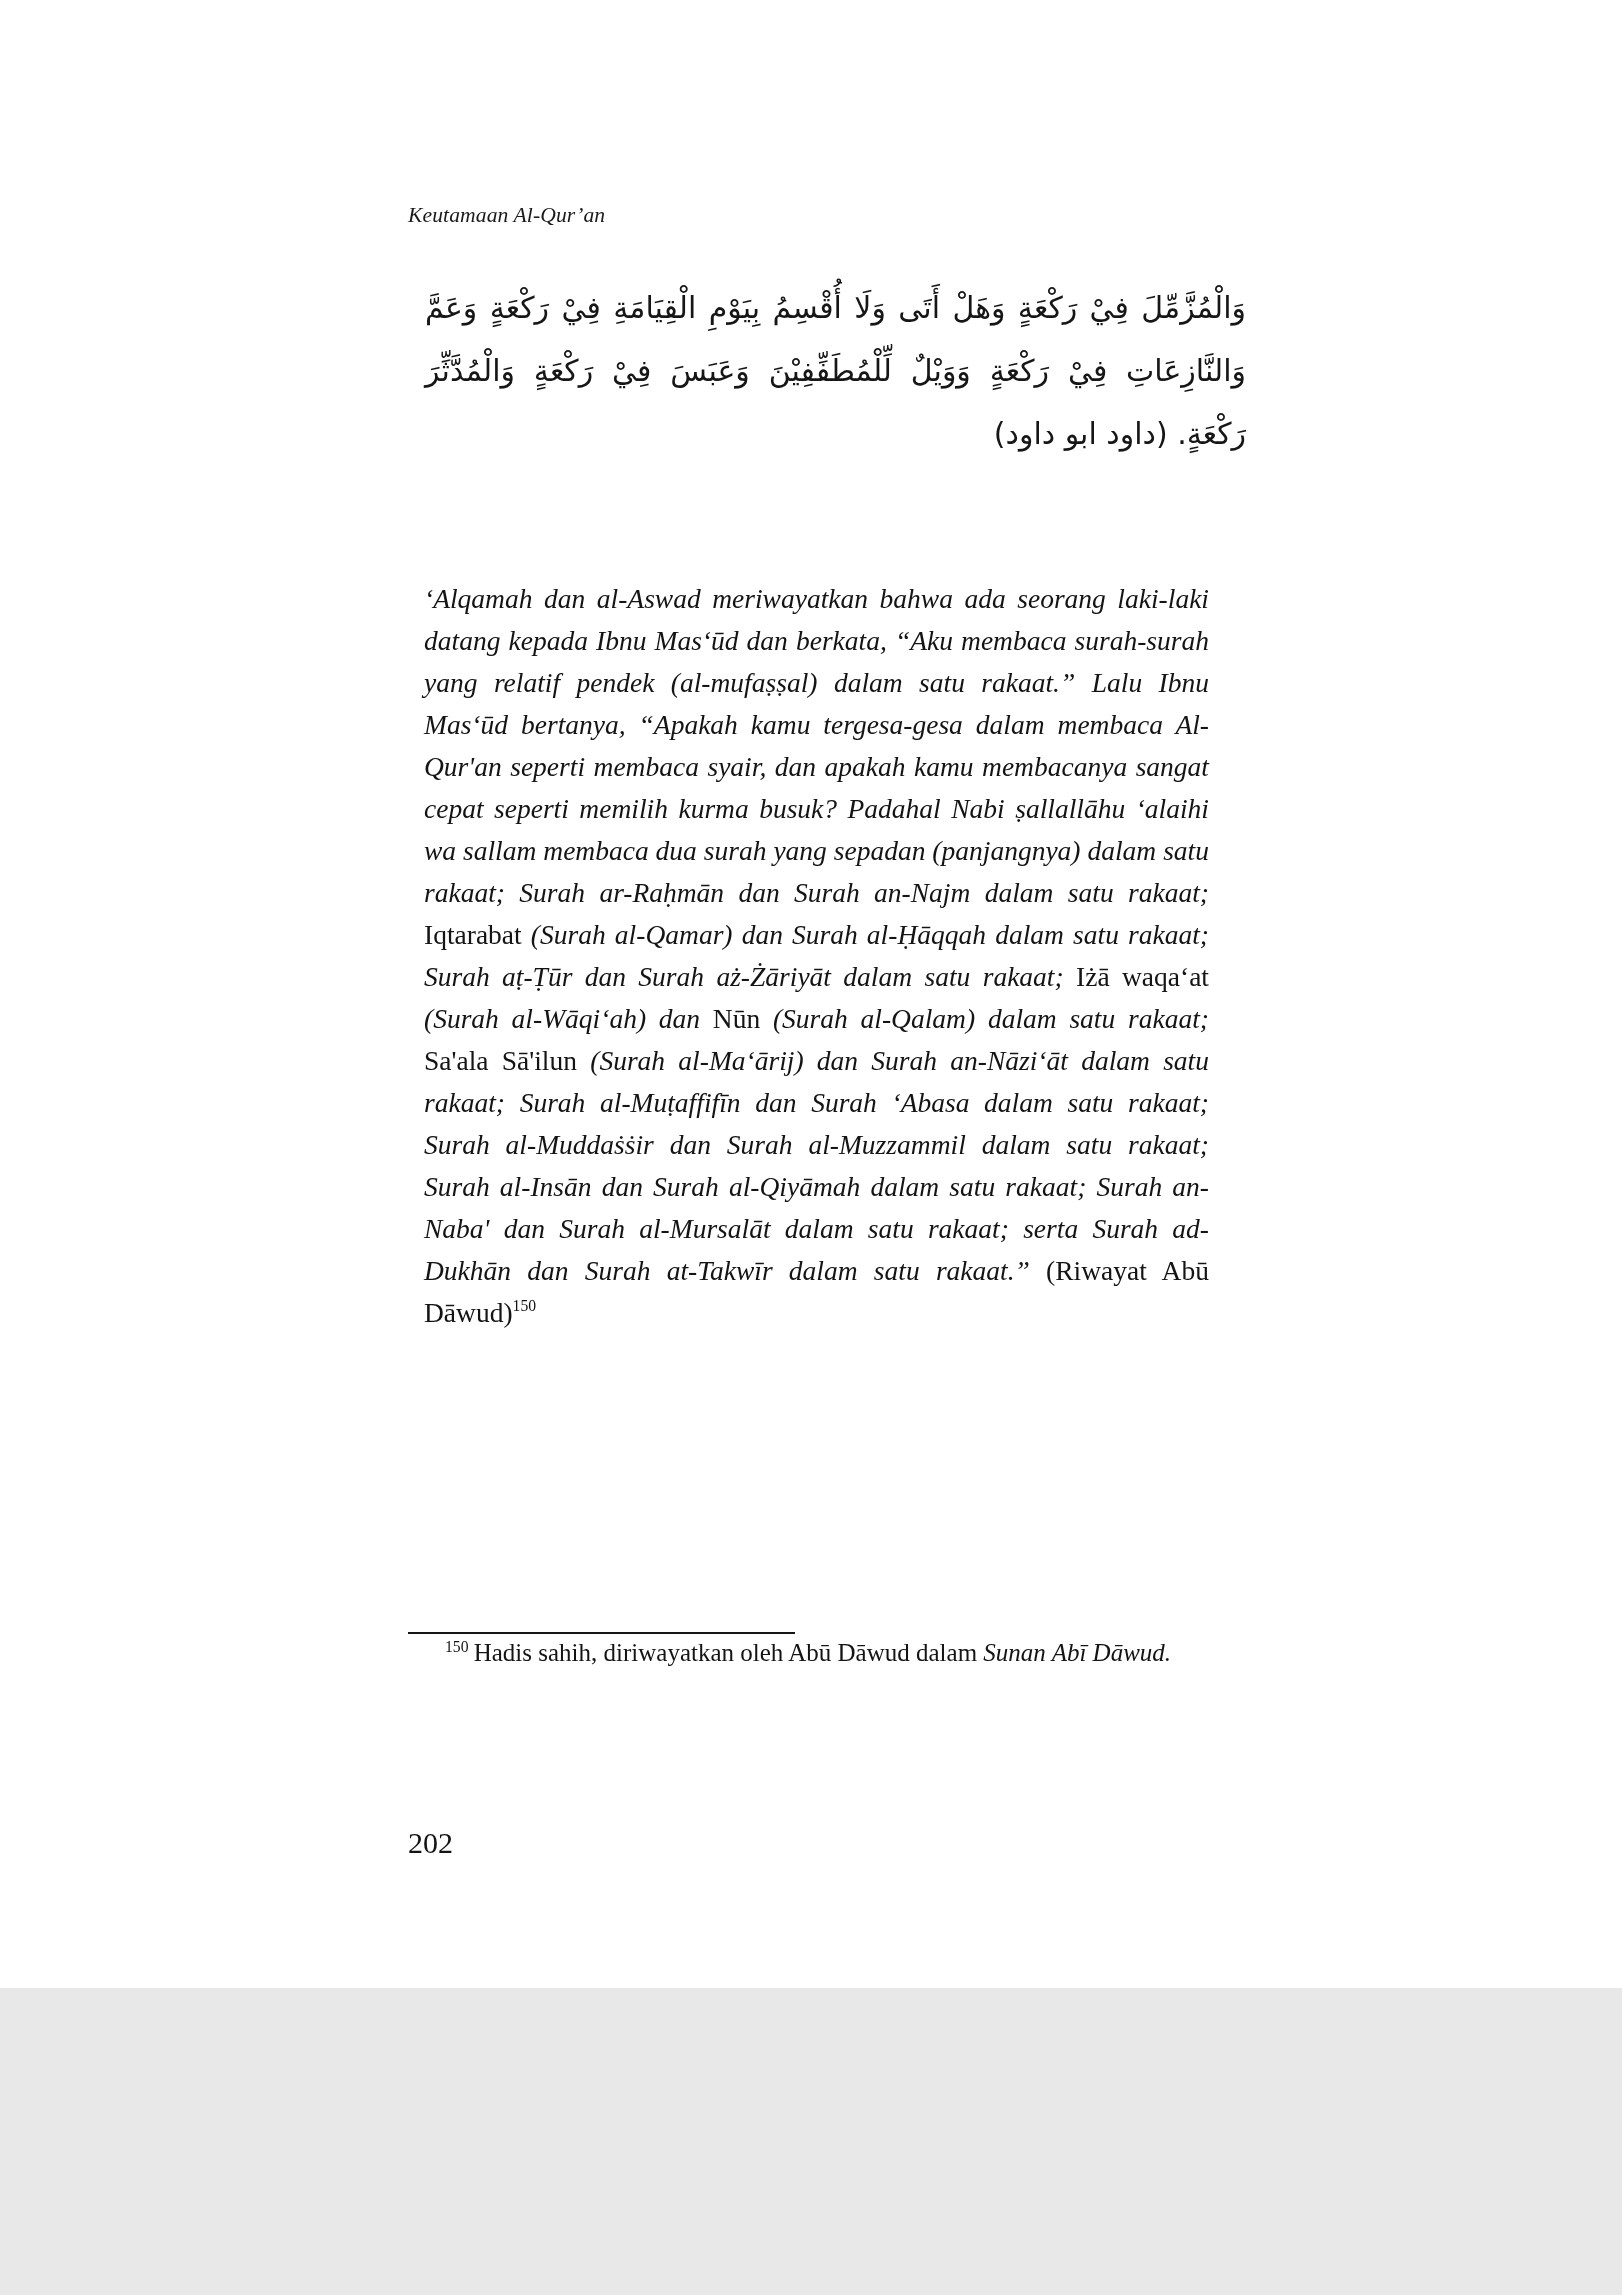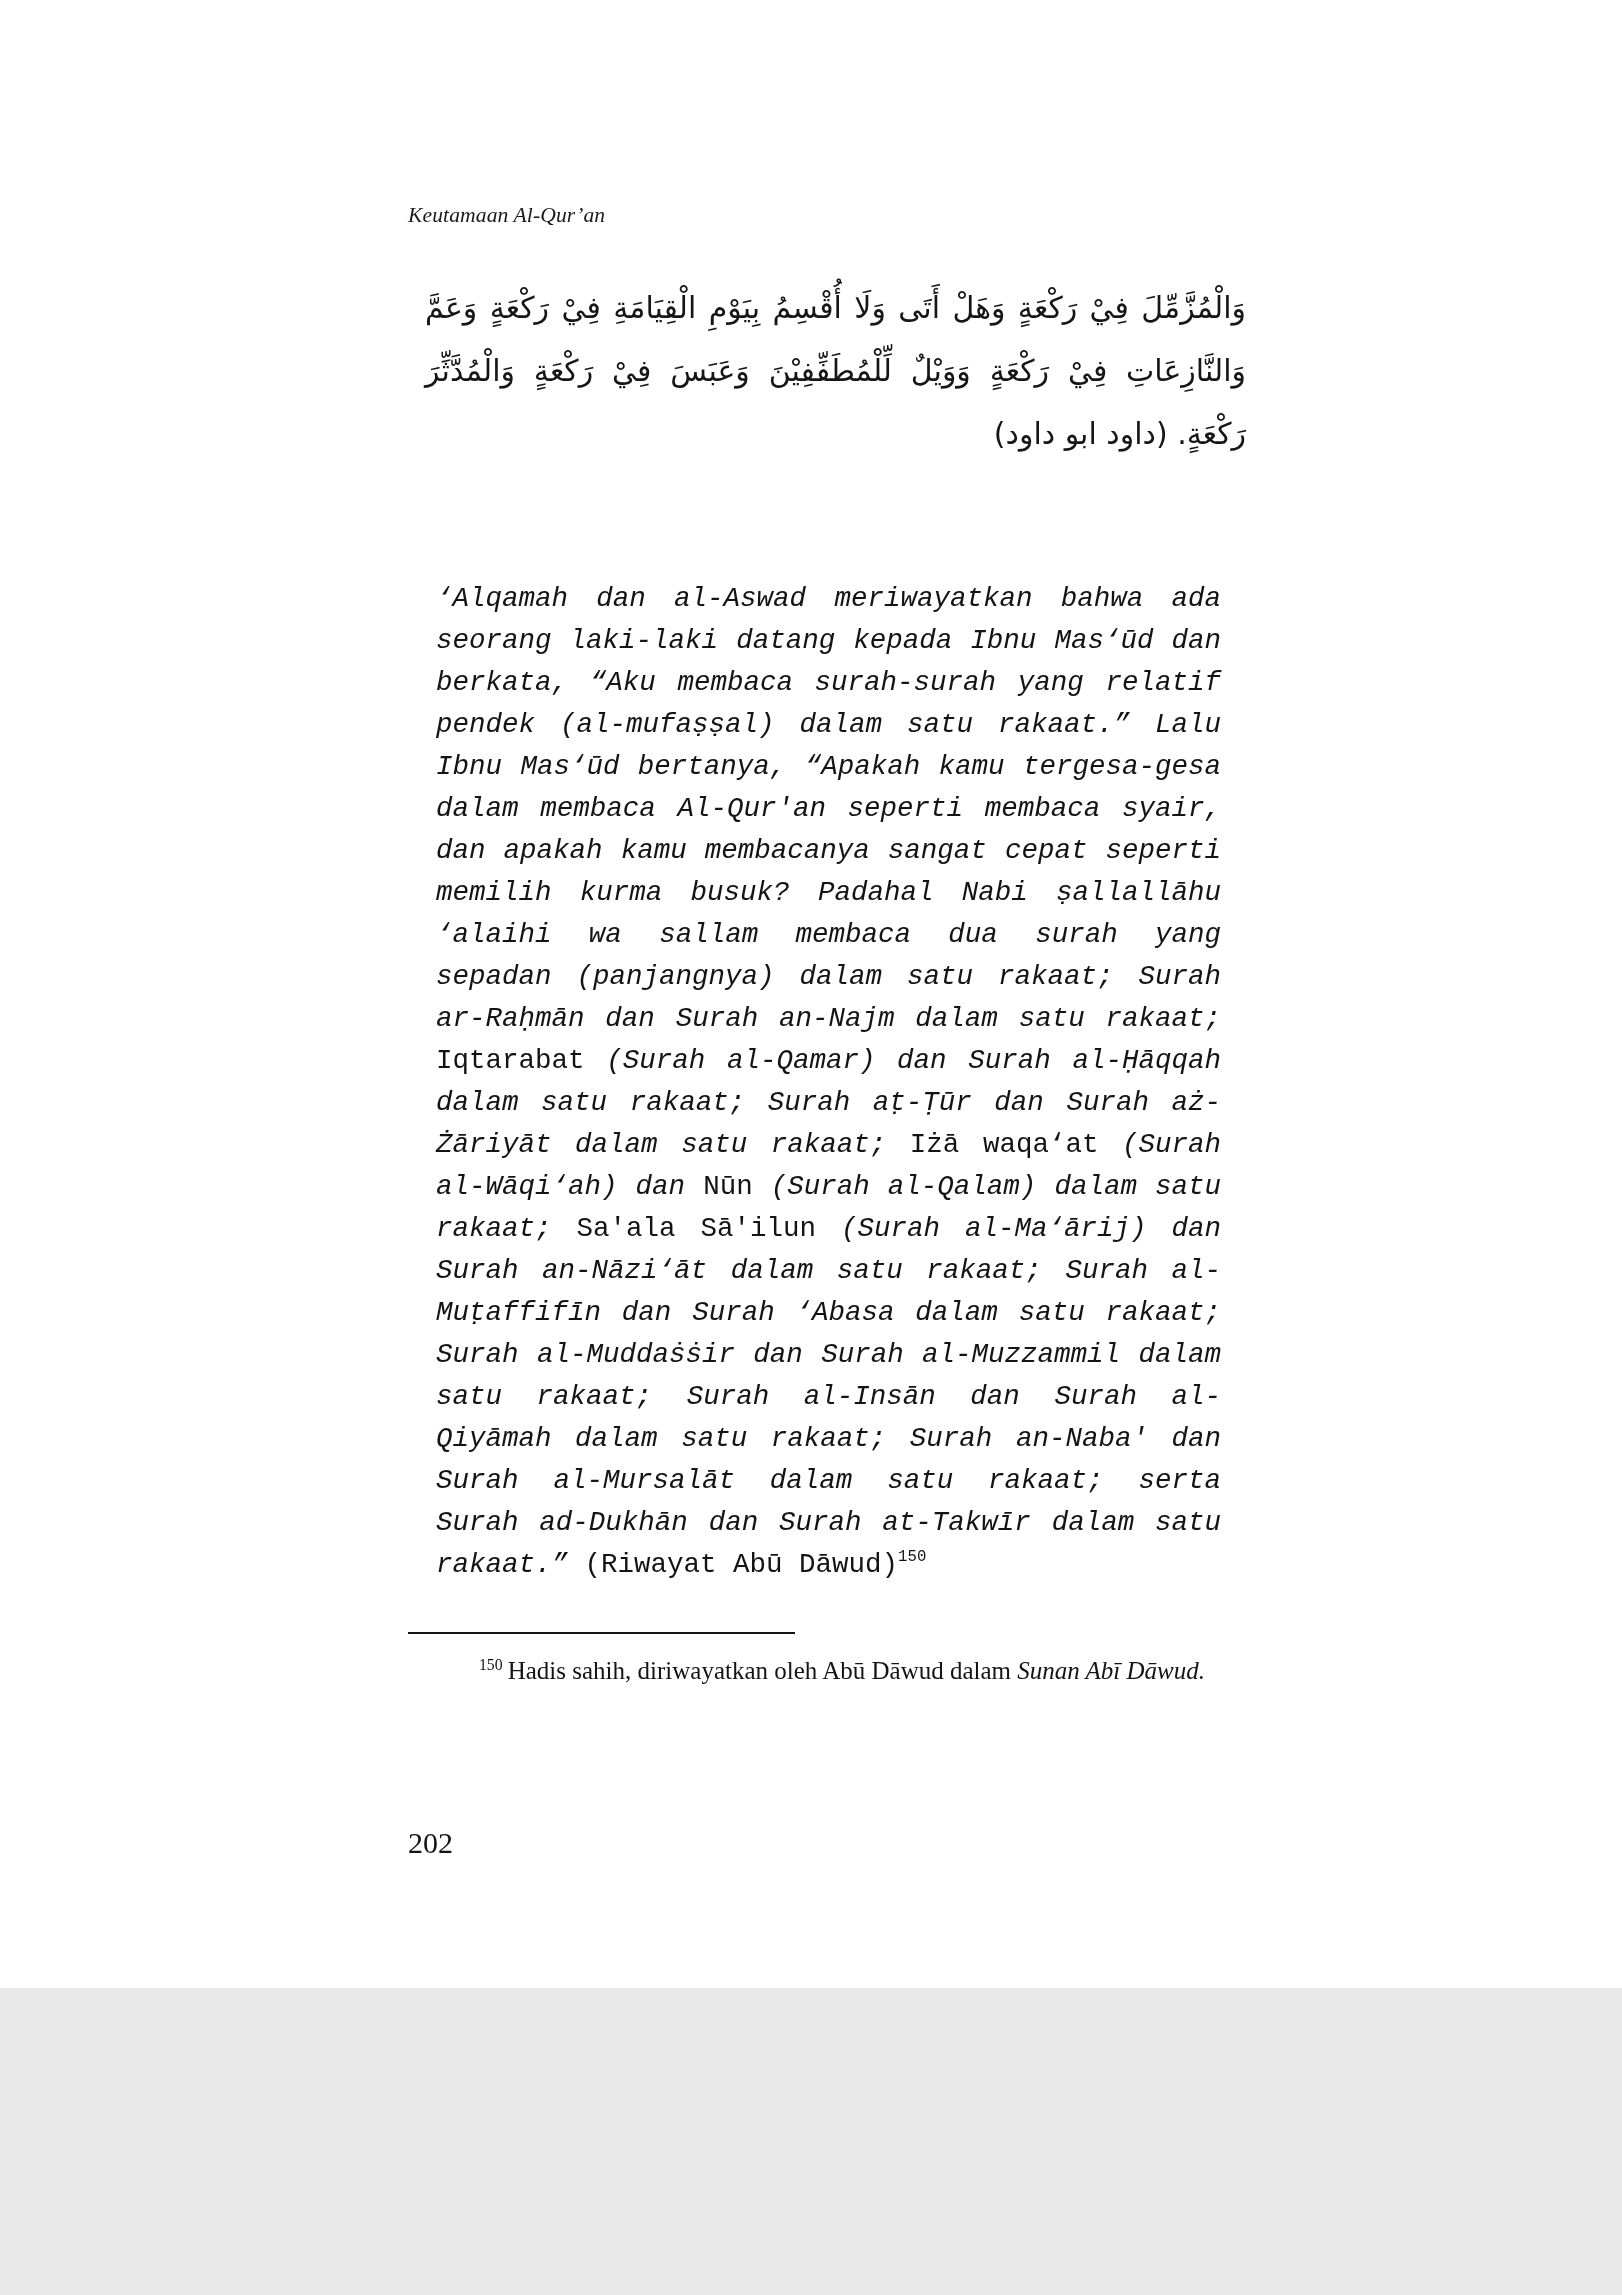--- a/index.html
+++ b/index.html
@@ -41,28 +41,27 @@
     direction: rtl;
     white-space: nowrap;
     text-align: justify;
     text-align-last: justify;
   }
   .arabic-line.last {
     text-align-last: right;
   }
   .translation {
     position: absolute;
-    left: 436px;
+    left: 424px;
     top: 578px;
     width: 785px;
     font-size: 27.5px;
     line-height: 42px;
     text-align: justify;
     color: #141414;
-    font-family: Liberation Mono, monospace;
   }
   .translation .ital { font-style: italic; }
   .translation .roman { font-style: normal; }
   .fnref {
     font-size: 15.7px;
     font-style: normal;
     line-height: 0;
     position: relative;
     top: -1.3px;
   }
@@ -71,25 +70,25 @@
     left: 408px;
     top: 1632px;
     width: 831px;
   }
   .footnote-rule {
     width: 387px;
     height: 2px;
     background: #151515;
   }
   .footnote {
-    margin-top: 20px;
+    margin-top: 2px;
     font-size: 25px;
     line-height: 33px;
     text-indent: 37px;
-    text-align: center;
+    text-align: left;
     color: #141414;
   }
   .footnote .ital { font-style: italic; }
   .footnote .roman { font-style: normal; }
   .fnnum {
     font-size: 15.7px;
     line-height: 0;
     margin-right: 5.2px;
   }
   .page-number {

